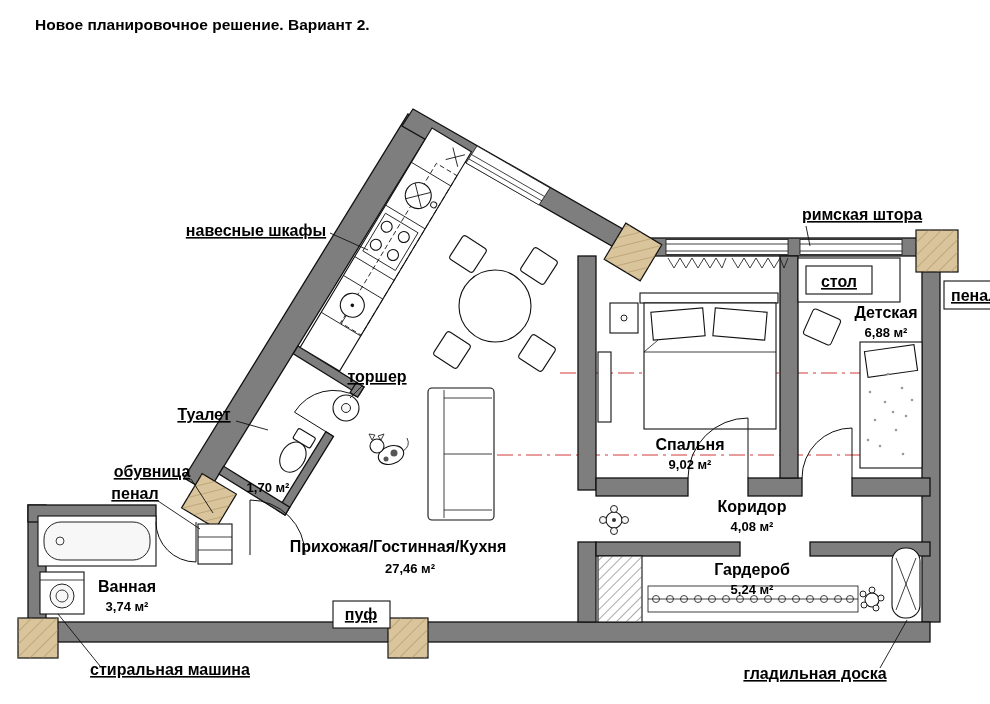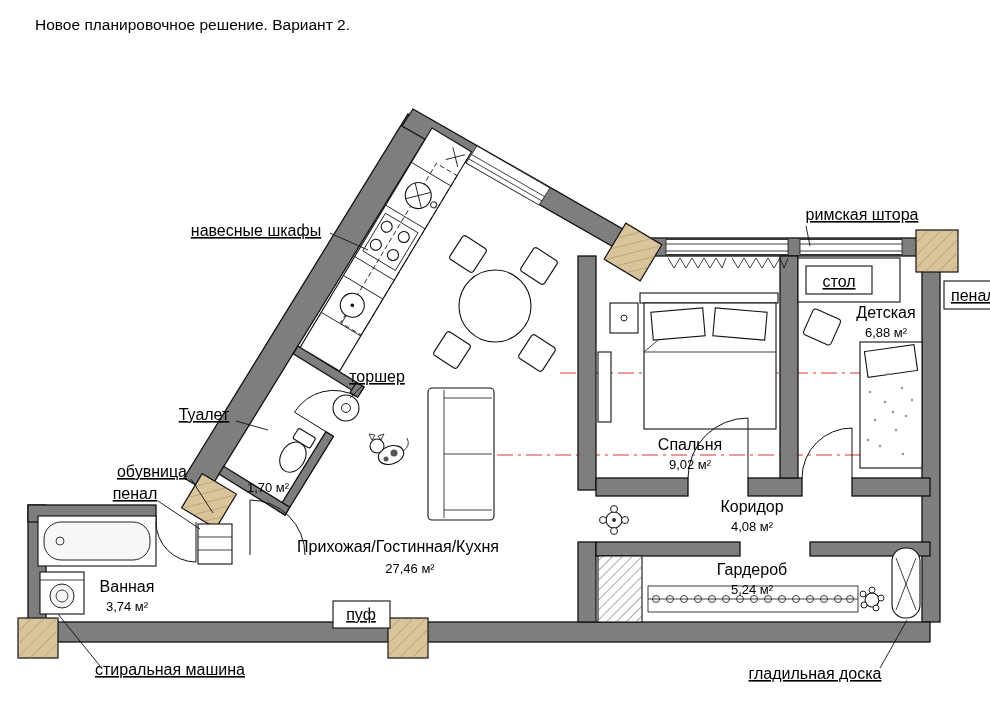--- a/index.html
+++ b/index.html
@@ -1,16 +1,16 @@
 <!DOCTYPE html>
 <html style="--wall: #7e7e7e; --column: #d9c49c; --axis: #cc2222;"><head>
 <meta charset="utf-8">
 <style>
   html,body{margin:0;padding:0;background:#fff;}
-  .page{width:990px;height:704px;background:#fff;position:relative;overflow:hidden;}
+  .page{width:990px;height:704px;background:#fff;position:relative;overflow:hidden;font-weight:bold;}
   svg{display:block;}
   text{font-family:"Liberation Sans","DejaVu Sans",sans-serif;fill:#000;}
   .title-text{font-size:15.5px;}
   .room-name{font-size:16px;text-anchor:middle;}
   .room-area{font-size:13px;text-anchor:middle;}
   .callout{font-size:16px;text-anchor:middle;text-decoration:underline;}
   .callout-start{font-size:16px;text-anchor:start;text-decoration:underline;}
   .wall{fill:var(--wall,#7e7e7e);stroke:#111;stroke-width:1.3;}
   .colbase{fill:var(--column,#d9c49c);stroke:#111;stroke-width:1.2;}
   .furn{fill:#ffffff;stroke:#111;stroke-width:1.1;}

